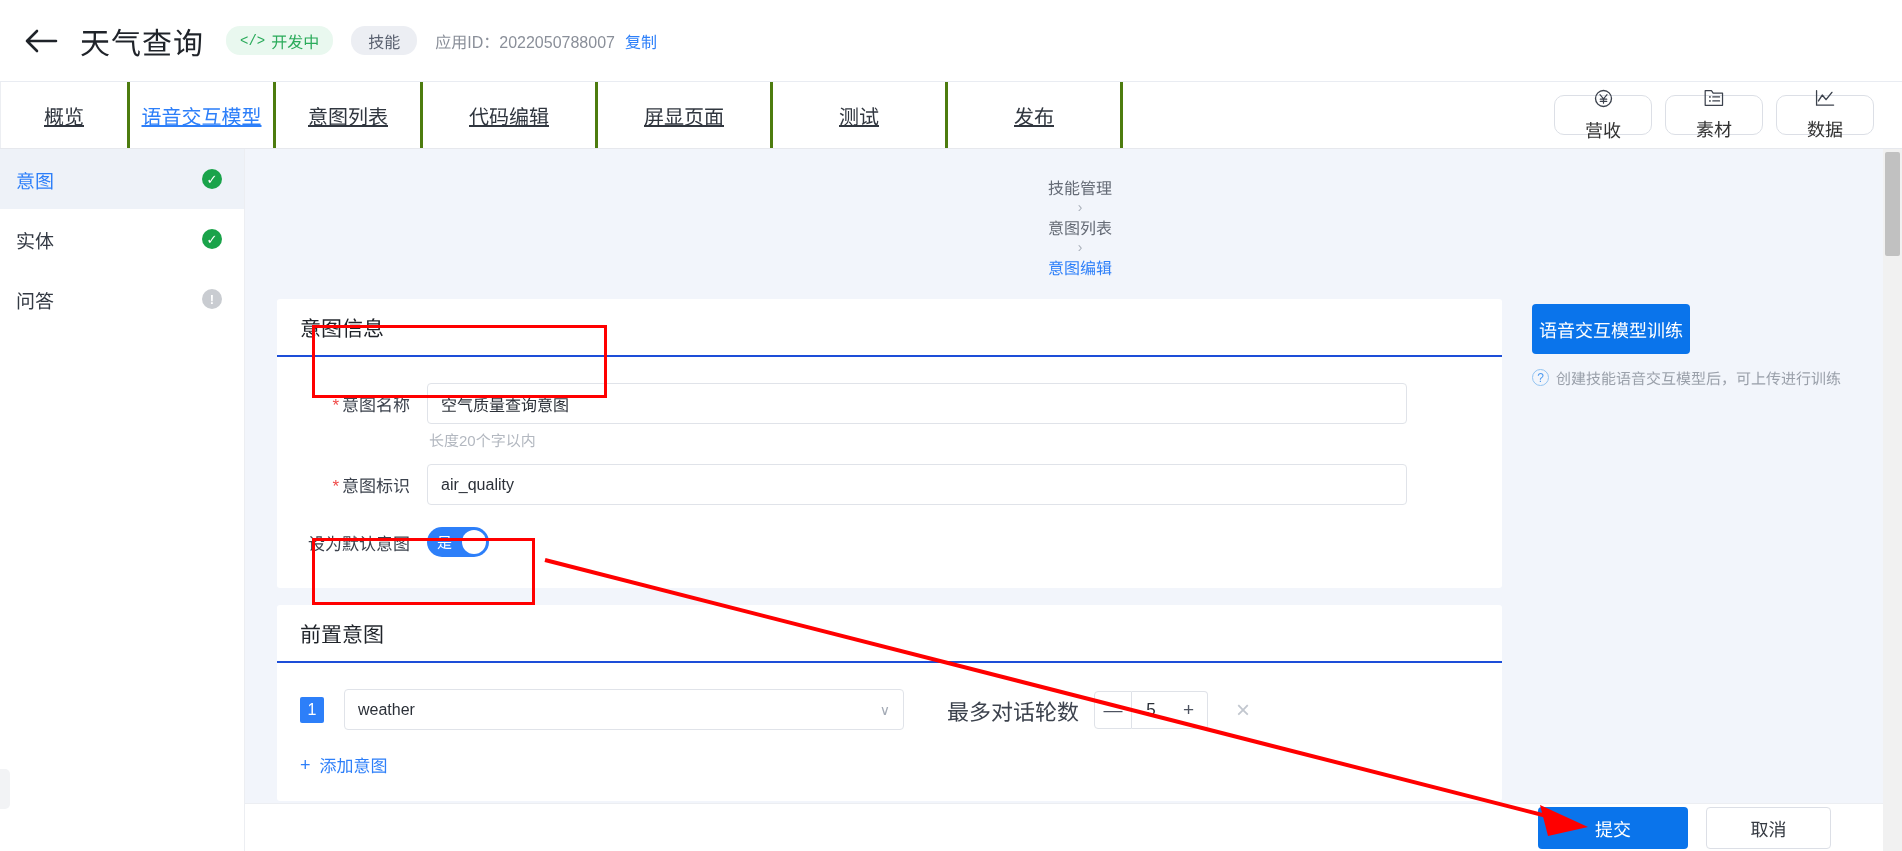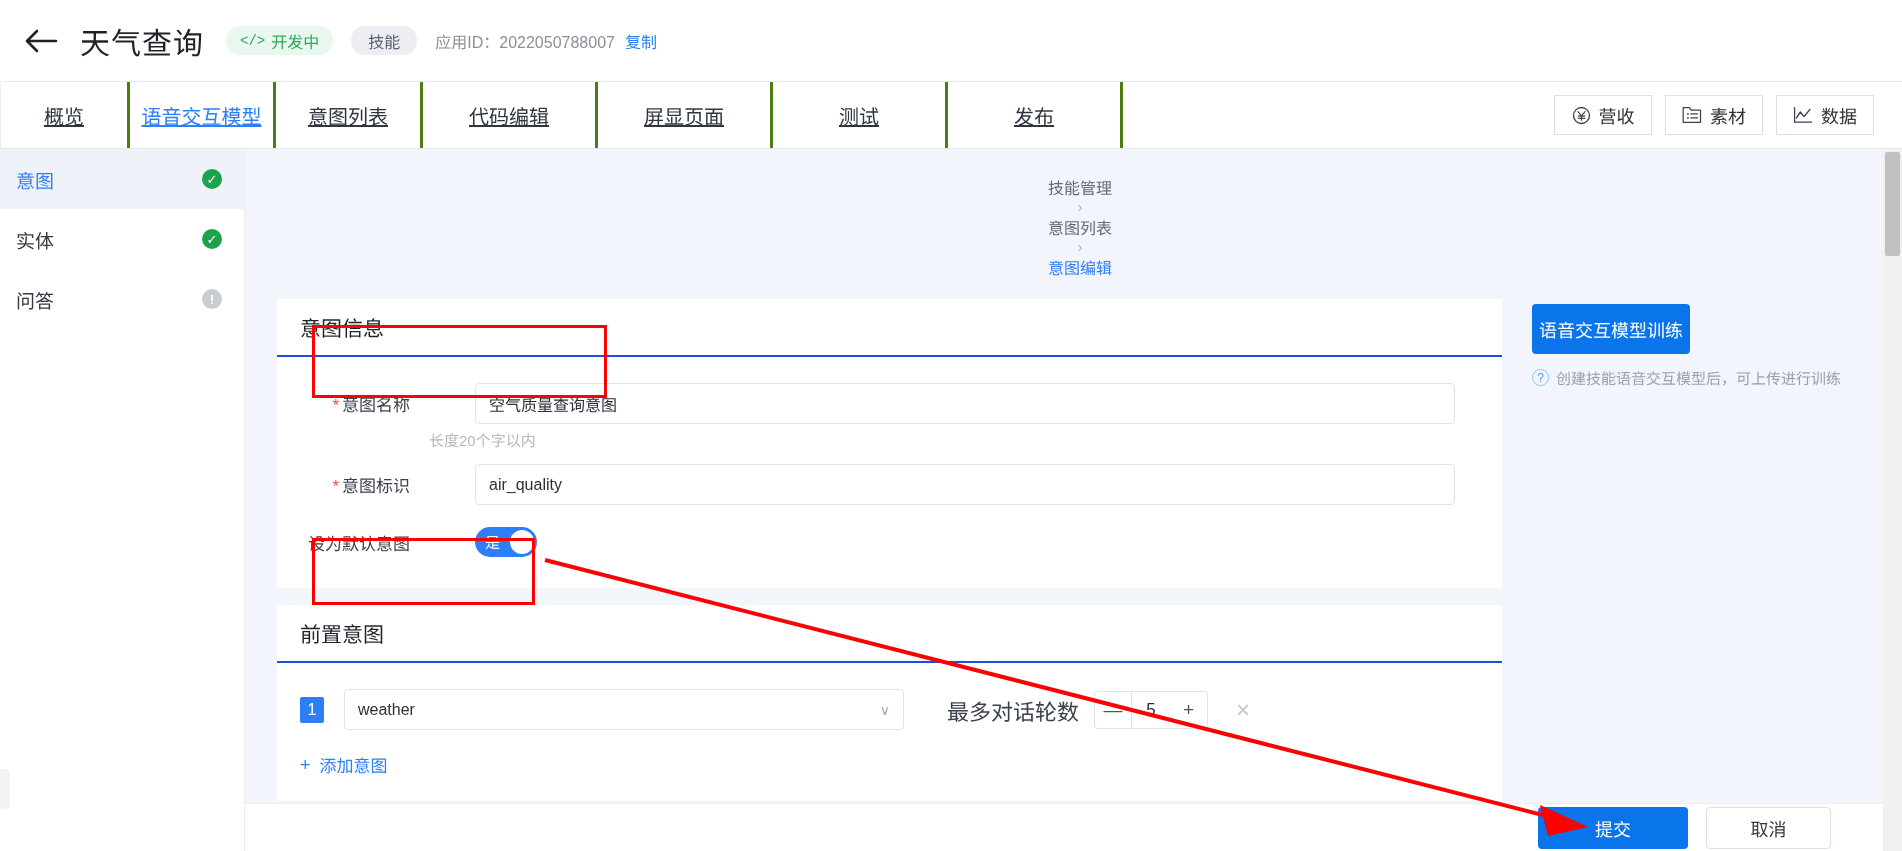--- a/index.html
+++ b/index.html
@@ -52,23 +52,24 @@
     font-size: 20px; color: #30363f; border-right: 3px solid #4d7c0f;
     cursor: pointer; white-space: nowrap; text-decoration: underline;
   }
   .nav-tab:first-child { border-left: 1px solid #eceef2; }
   .nav-tab.active { color: #2d7ff9; }
   .nav-right {
     margin-left: auto; display: flex; align-items: center; gap: 13px; padding-right: 28px;
   }
   .nav-btn {
     height: 40px; min-width: 98px; padding: 0 15px; border: 1px solid #dcdfe6;
-    border-radius: 0; background: #fff; display: flex; align-items: center;
+    border-radius: 10px; background: #fff; display: flex; align-items: center;
     justify-content: center; gap: 8px; font-size: 18px; color: #333; cursor: pointer;
     white-space: nowrap;
+    flex-direction: column;
   }
   .nav-btn svg { display:block; }
 
   
   .sidebar {
     position: absolute; top: 149px; left: 0; width: 245px; height: 702px;
     background: #fff; border-right: 1px solid #eceef2;
   }
   .side-item {
     height: 60px; display: flex; align-items: center; padding: 0 22px 0 16px;
@@ -104,21 +105,21 @@
   .body-row { display: flex; align-items: flex-start; padding: 20px 0 0 32px; }
   .main-col { width: 1225px; }
 
   .card { background: #fff; border-radius: 3px; margin-bottom: 17px; }
   .card-head {
     height: 58px; display: flex; align-items: center; padding-left: 23px;
     font-size: 21px; color: #1f2329; border-bottom: 2px solid #1d4ed8;
   }
   .card-body { padding: 26px 0 24px 0; }
 
-  .form-row { display: flex; align-items: center; margin-bottom: 7px; gap: 48px; }
+  .form-row { display: flex; align-items: center; margin-bottom: 7px; }
   .form-label {
     width: 150px; text-align: right; padding-right: 17px; font-size: 17px;
     color: #3c424d; white-space: nowrap; flex-shrink: 0;
   }
   .req-star { color: #f04a48; margin-right: 3px; }
   .form-input {
     height: 41px; width: 980px; border: 1px solid #e0e3e9; border-radius: 4px;
     padding: 0 13px; font-size: 16px; color: #2b3038; background: #fff;
     font-family: "Liberation Sans", "DejaVu Sans", sans-serif; outline: none;
   }

